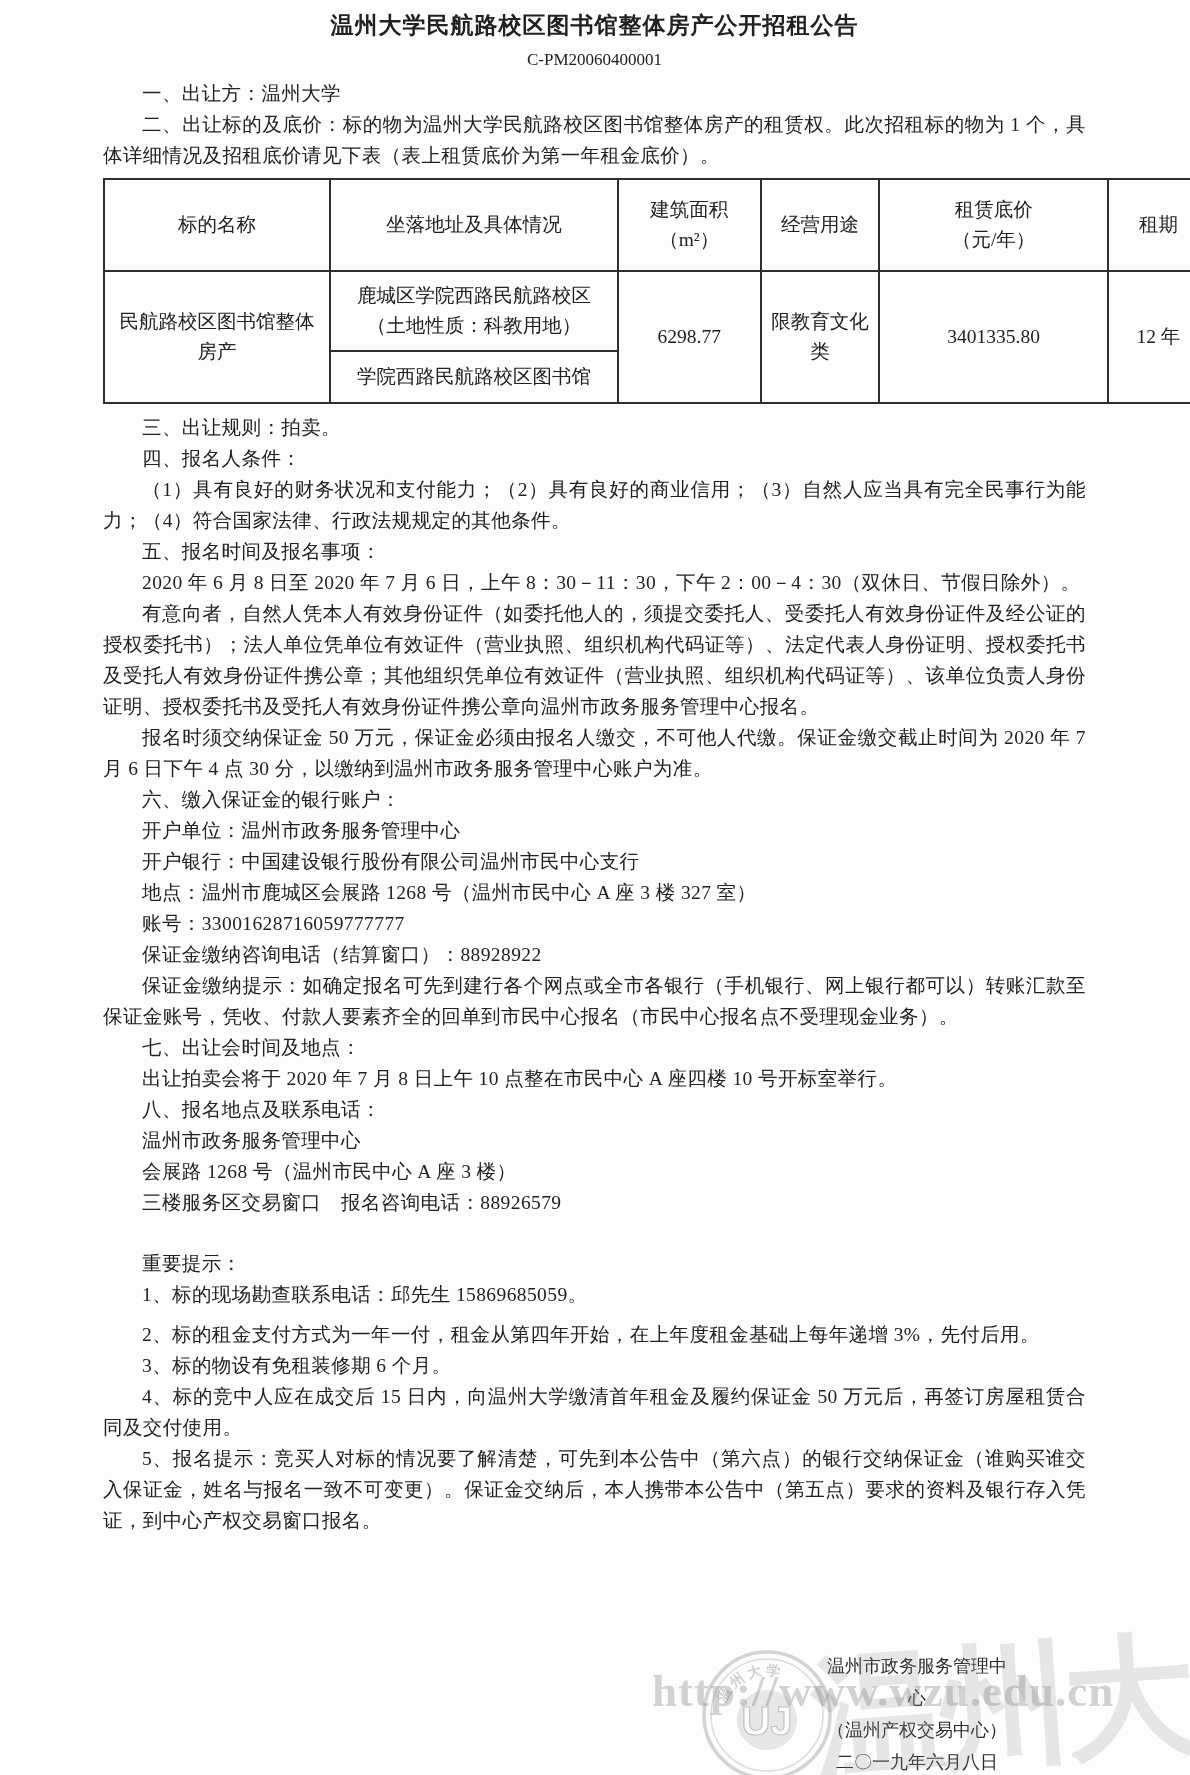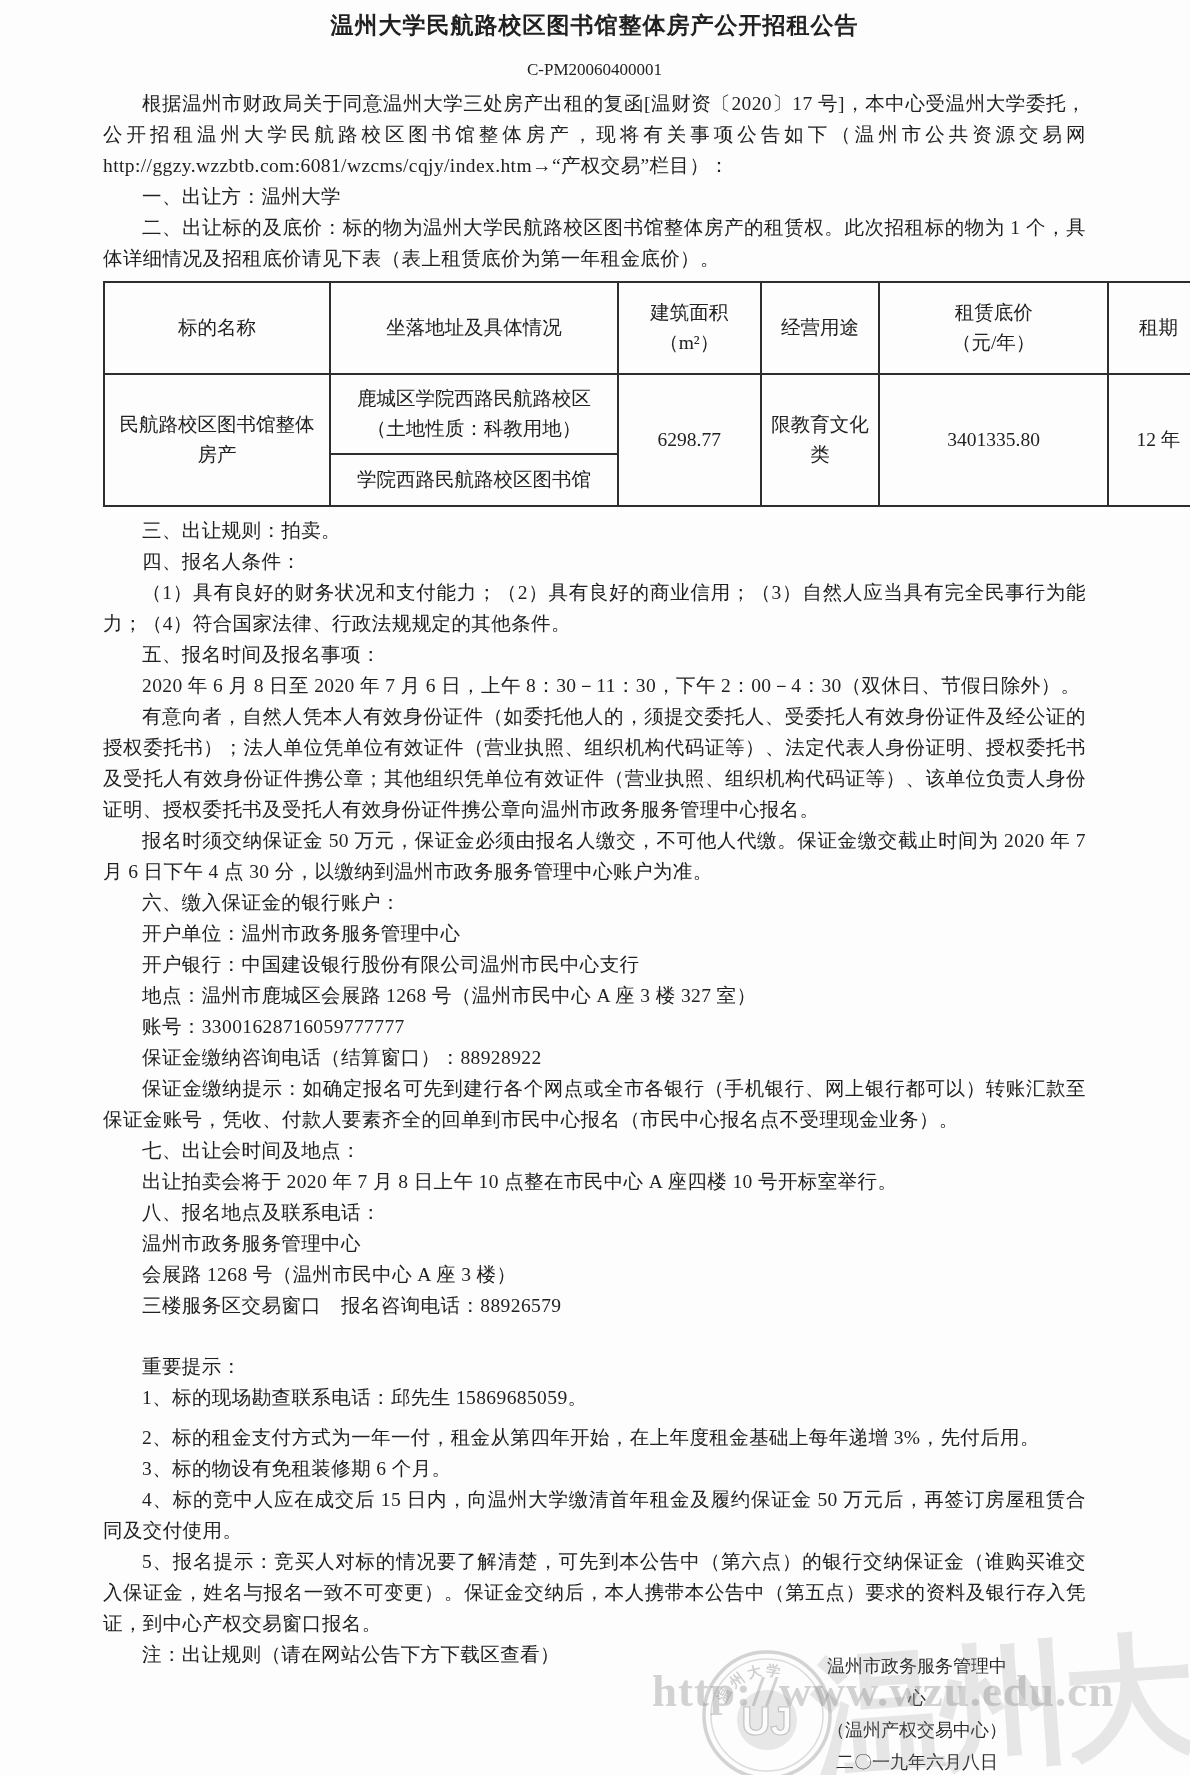--- a/index.html
+++ b/index.html
@@ -22,21 +22,21 @@
     font-size:23px;
     font-weight:bold;
     text-align:center;
     letter-spacing:1px;
     line-height:32px;
   }
   .code{
     text-align:center;
     font-size:17px;
     line-height:24px;
-    margin:16px 0 6px 0;
+    margin:6px 0 6px 0;
   }
   .para{
     margin:0;
     font-size:19.5px;
     letter-spacing:0.4px;
     line-height:31px;
     text-indent:2em;
     text-align:justify;
     overflow-wrap:anywhere;
   }
@@ -117,21 +117,20 @@
 </style>
 </head>
 <body>
 
 <div class="page">
   <div class="content">
 
     <h1 class="title">温州大学民航路校区图书馆整体房产公开招租公告</h1>
     <div class="code">C-PM20060400001</div>
 
-    <p class="para">根据温州市财政局关于同意温州大学三处房产出租的复函[温财资〔2020〕17 号]，本中心受温州大学委托，公开招租温州大学民航路校区图书馆整体房产，现将有关事项公告如下（温州市公共资源交易网 http://ggzy.wzzbtb.com:6081/wzcms/cqjy/index.htm→“产权交易”栏目）：</p>
     <p class="para">一、出让方：温州大学</p>
     <p class="para">二、出让标的及底价：标的物为温州大学民航路校区图书馆整体房产的租赁权。此次招租标的物为 1 个，具体详细情况及招租底价请见下表（表上租赁底价为第一年租金底价）。</p>
 
     <table class="lot">
       <colgroup>
         <col style="width:190px">
           <col style="width:242px">
           <col style="width:120px">
         <col style="width:100px">
           <col style="width:192px">
@@ -182,21 +181,20 @@
     <p class="para">温州市政务服务管理中心</p>
     <p class="para">会展路 1268 号（温州市民中心 A 座 3 楼）</p>
     <p class="para">三楼服务区交易窗口　报名咨询电话：88926579</p>
 
     <p class="para notice-head">重要提示：</p>
     <p class="para">1、标的现场勘查联系电话：邱先生 15869685059。</p>
     <p class="para gap-sm">2、标的租金支付方式为一年一付，租金从第四年开始，在上年度租金基础上每年递增 3%，先付后用。</p>
     <p class="para">3、标的物设有免租装修期 6 个月。</p>
     <p class="para">4、标的竞中人应在成交后 15 日内，向温州大学缴清首年租金及履约保证金 50 万元后，再签订房屋租赁合同及交付使用。</p>
     <p class="para">5、报名提示：竞买人对标的情况要了解清楚，可先到本公告中（第六点）的银行交纳保证金（谁购买谁交入保证金，姓名与报名一致不可变更）。保证金交纳后，本人携带本公告中（第五点）要求的资料及银行存入凭证，到中心产权交易窗口报名。</p>
-    <p class="para">注：出让规则（请在网站公告下方下载区查看）</p>
   </div>
 
   <div class="footer">
     <div>温州市政务服务管理中心</div>
     <div>（温州产权交易中心）</div>
     <div>二〇一九年六月八日</div>
   </div>
   <div class="weburl">网址：http://ggzy.wzzbtb.com:6081/wzcms/</div>
 
   <div class="wm-layer">

